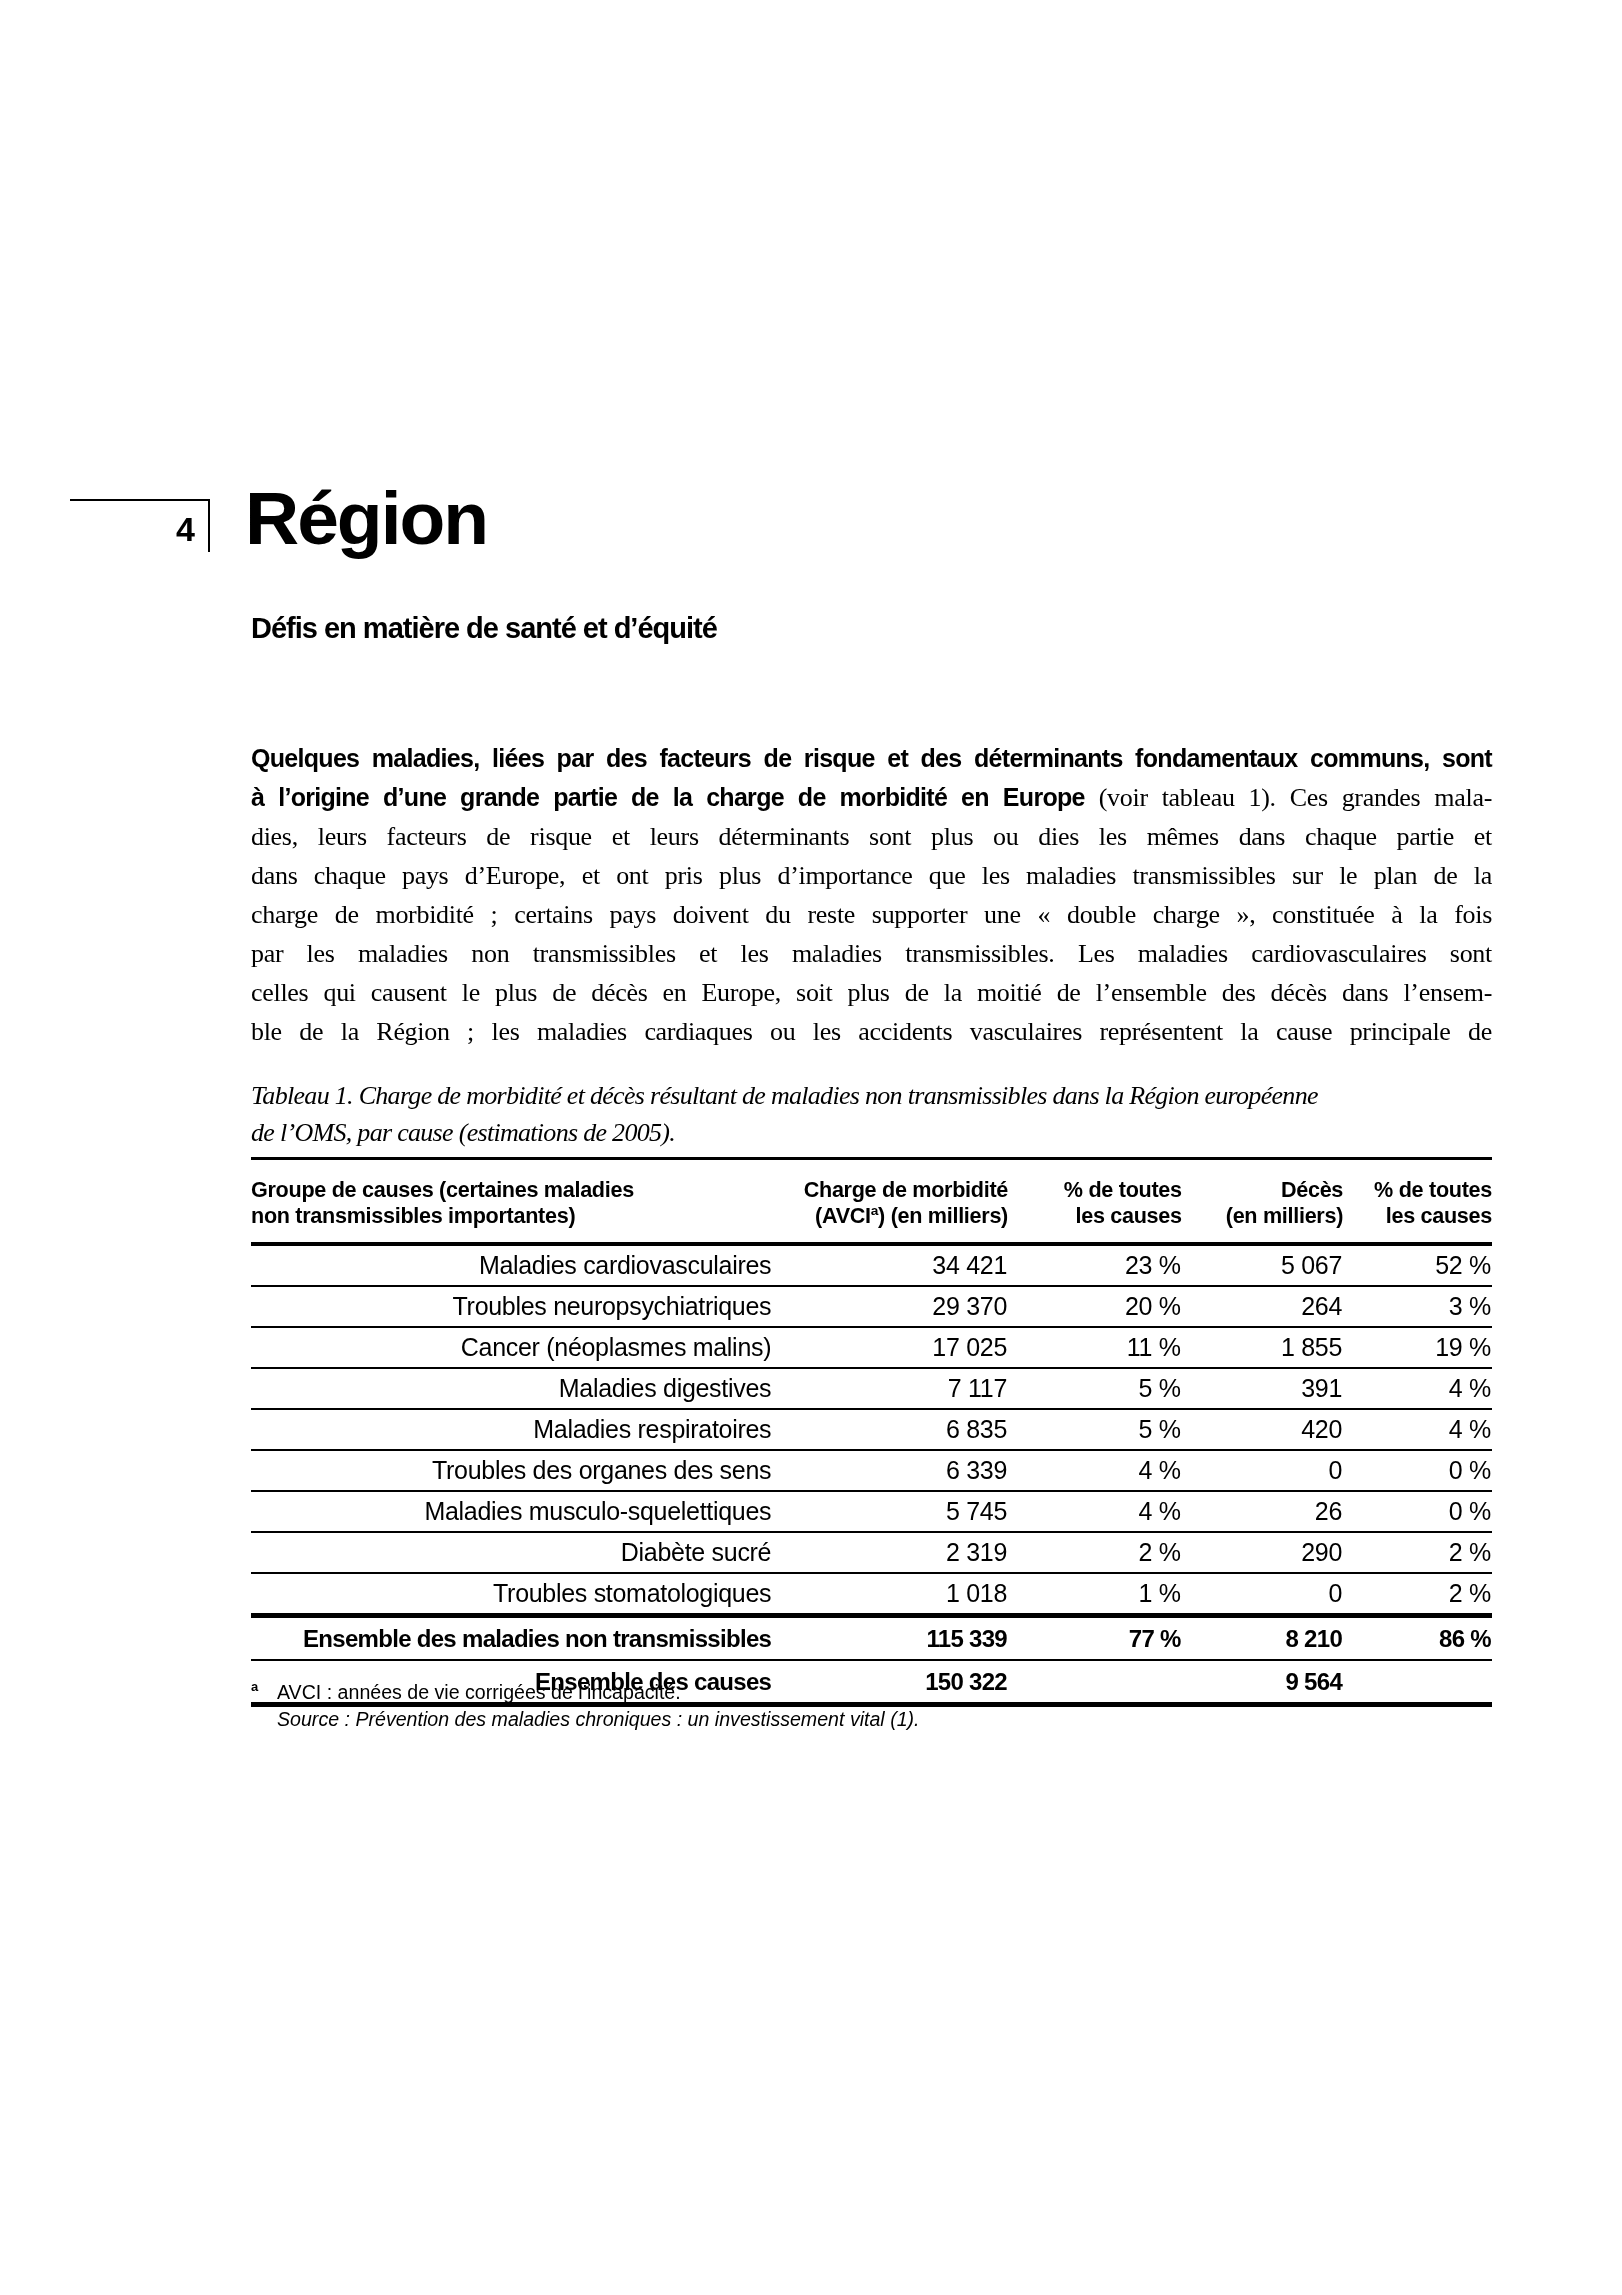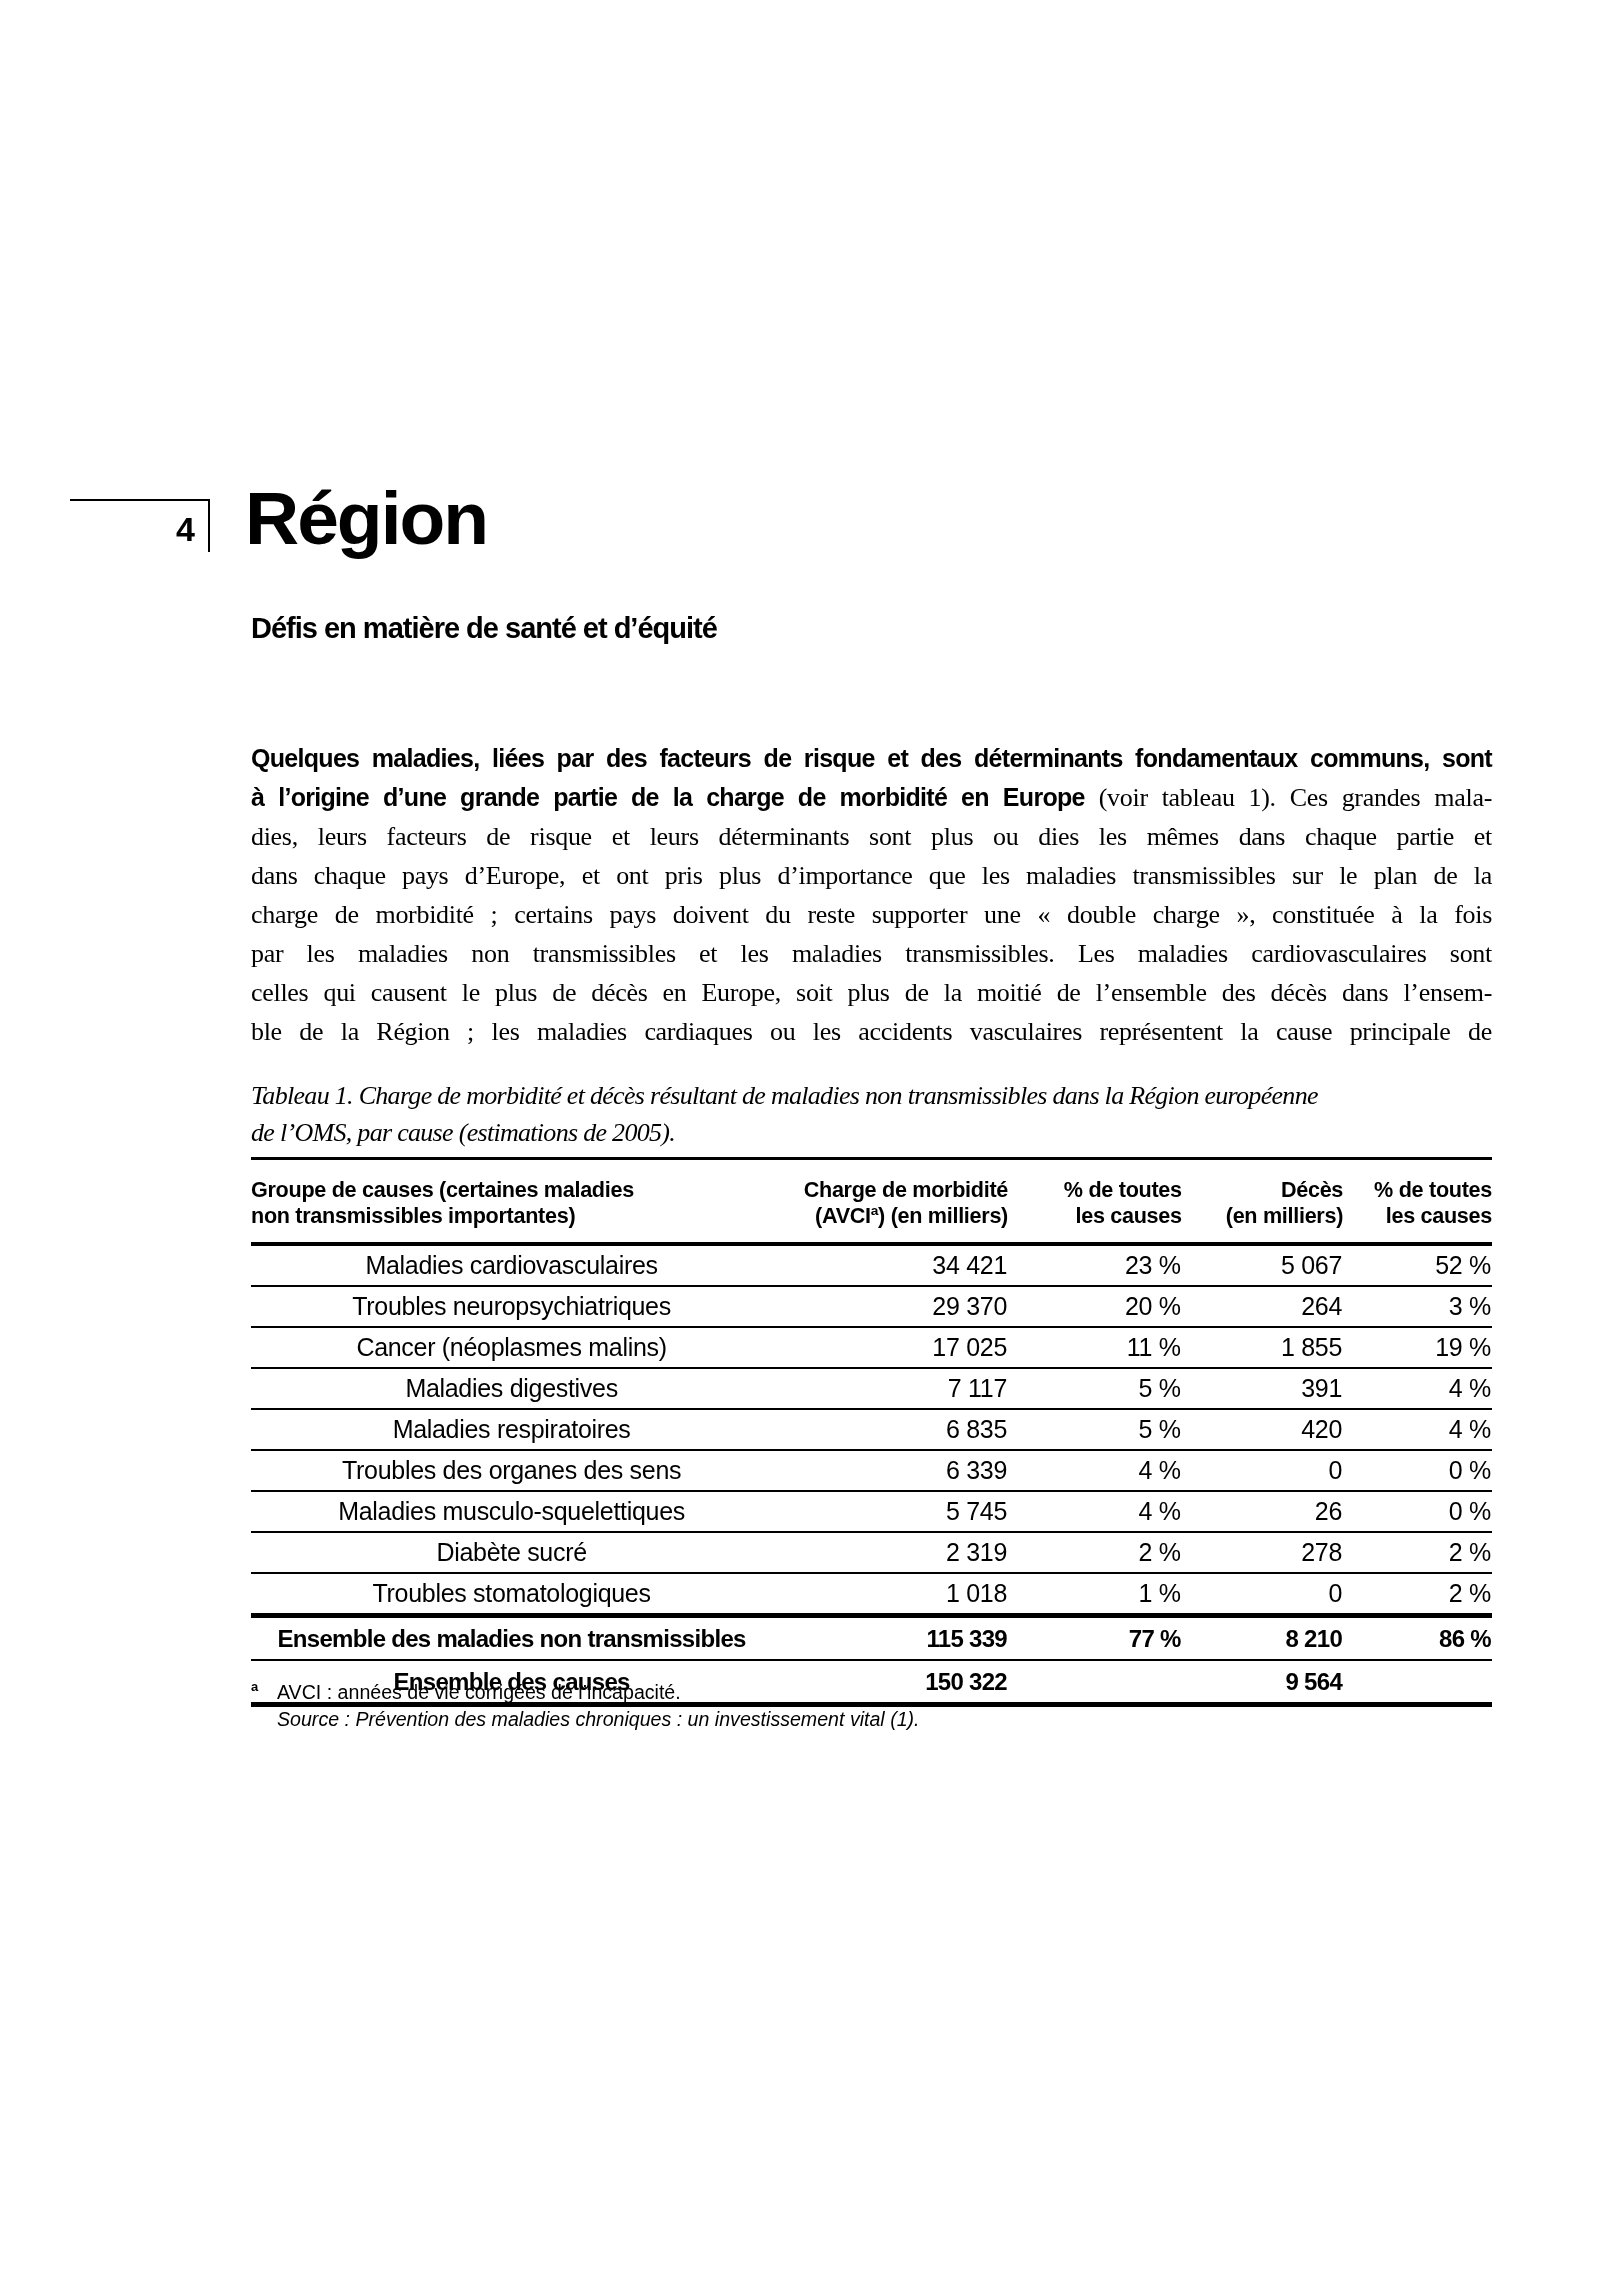--- a/index.html
+++ b/index.html
@@ -61,21 +61,21 @@
     border-bottom:4.6px solid #000;
     white-space:pre-line;
   }
   .t th.l{text-align:left;}
   .t th.r{text-align:right;}
   .t td{
     height:37px;vertical-align:middle;
     font-size:25px;letter-spacing:-0.3px;
     border-bottom:2px solid #000;
   }
-  .t td.l{text-align:center;margin-top:13px;}
+  .t td.l{text-align:right;margin-top:13px;}
   .t td.r{text-align:right;}
   .t tr.total td{
     font-weight:bold;font-size:24px;letter-spacing:-0.7px;height:39px;
   }
   .t tr.total-first td{border-top:5.2px solid #000;}
   .t tr.total-last td{border-bottom:5.9px solid #000;}
   sup.hsup{font-size:13.7px;vertical-align:super;line-height:0;}
   
   .footnotes{position:absolute;left:251px;top:1673px;font-size:19.6px;line-height:27.5px;}
   .fn-line{display:block;}
@@ -181,21 +181,21 @@
           <td class="l">Maladies musculo-squelettiques</td>
           <td class="r">5 745</td>
           <td class="r">4 %</td>
           <td class="r">26</td>
           <td class="r">0 %</td>
         </tr>
         <tr>
           <td class="l">Diabète sucré</td>
           <td class="r">2 319</td>
           <td class="r">2 %</td>
-          <td class="r">278</td>
+          <td class="r">290</td>
           <td class="r">2 %</td>
         </tr>
         <tr>
           <td class="l">Troubles stomatologiques</td>
           <td class="r">1 018</td>
           <td class="r">1 %</td>
           <td class="r">0</td>
           <td class="r">2 %</td>
         </tr>
         <tr class="total total-first">

